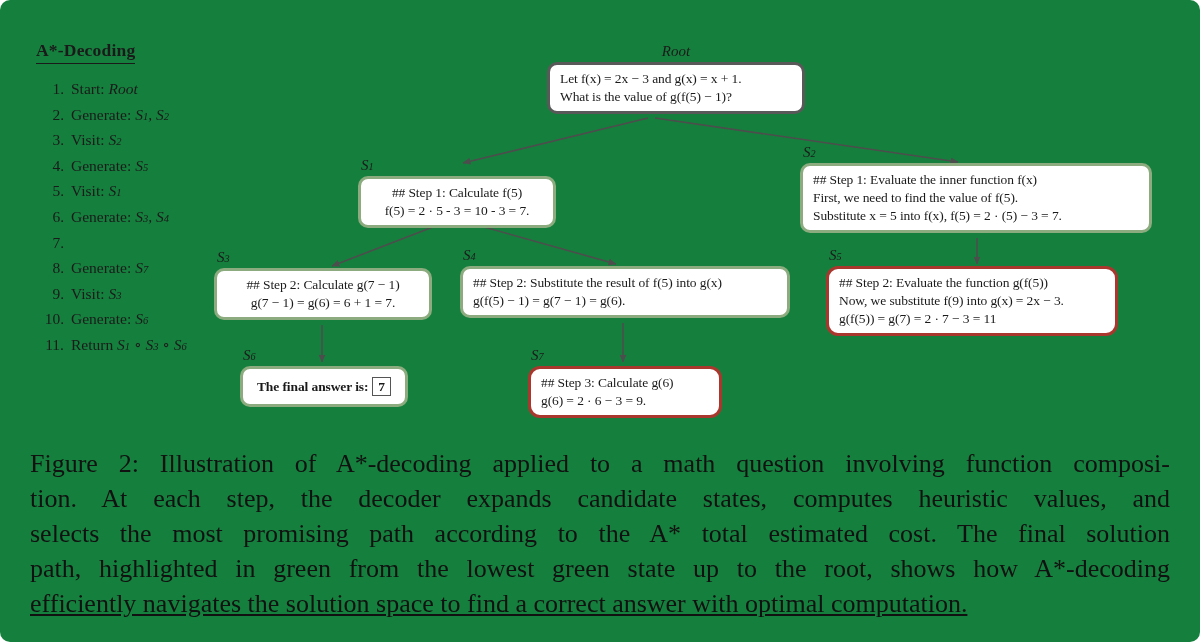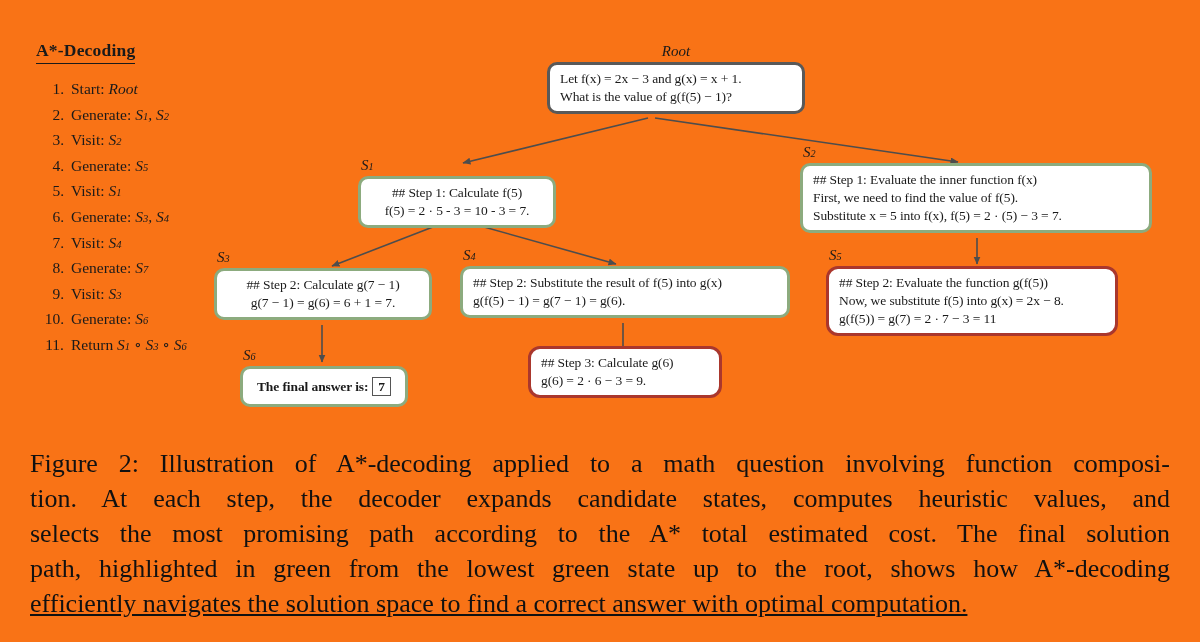--- a/index.html
+++ b/index.html
@@ -1,18 +1,18 @@
 <!DOCTYPE html>
 <html><head>
 <meta charset="utf-8">
 <style>
   html,body{margin:0;padding:0;background:#ffffff;}
   .page{
-    position:relative;width:1200px;height:642px;background:#f97316;
-    font-family:"Liberation Serif","DejaVu Serif",serif;color:#1a1a1a;overflow:hidden;
+    position:relative;width:1200px;height:642px;background:#15803d;
+    font-family:"Liberation Serif","DejaVu Serif",serif;color:#1a1a1a;overflow:hidden;border-radius:10px;
   }
   
   .sidebar{position:absolute;left:36px;top:40px;width:300px;}
   .sb-title{
     font-weight:bold;font-size:17.5px;display:inline-block;
     border-bottom:1.8px solid #1a1a1a;padding-bottom:2px;letter-spacing:.2px;
   }
   .steps{margin-top:16px;}
   .step{display:grid;grid-template-columns:28px 1fr;column-gap:7px;
         font-size:15.5px;line-height:18px;margin-bottom:7.6px;}
@@ -72,21 +72,20 @@
         <div class="step">
           <span class="snum">5.</span>
           <span><span class="sact">Visit: </span><span class="smath">S<sub>1</sub></span></span>
         </div>
         <div class="step">
           <span class="snum">6.</span>
           <span><span class="sact">Generate: </span><span class="smath">S<sub>3</sub>, S<sub>4</sub></span></span>
         </div>
         <div class="step">
           <span class="snum">7.</span>
-          <span><span class="sact">Visit: </span><span class="smath">S<sub>4</sub></span></span>
         </div>
         <div class="step">
           <span class="snum">8.</span>
           <span><span class="sact">Generate: </span><span class="smath">S<sub>7</sub></span></span>
         </div>
         <div class="step">
           <span class="snum">9.</span>
           <span><span class="sact">Visit: </span><span class="smath">S<sub>3</sub></span></span>
         </div>
         <div class="step">
@@ -157,35 +156,36 @@
       <div class="nbox green">
           <div>## Step 2: Substitute the result of f(5) into g(x)</div>
           <div>g(f(5) − 1) = g(7 − 1) = g(6).</div>
         </div>
     </div>
 
     <div class="tnode" style="left:826px;top:246px;width:292px;">
       <div class="nlabel right">S<sub>5</sub></div>
       <div class="nbox red">
           <div>## Step 2: Evaluate the function g(f(5))</div>
-          <div>Now, we substitute f(5) into g(x) = 2x − 8.</div>
+          <div>Now, we substitute f(9) into g(x) = 2x − 3.</div>
           <div>g(f(5)) = g(7) = 2 · 7 − 3 = 11</div>
         </div>
     </div>
 
     <div class="tnode" style="left:240px;top:346px;width:168px;">
       <div class="nlabel">S<sub>6</sub></div>
       <div class="nbox green c">
         <div style="padding:3px 0;font-weight:bold;">
           <span>The final answer is:</span><span class="boxed">7</span>
         </div>
       </div>
     </div>
 
     <div class="tnode" style="left:528px;top:346px;width:194px;">
+      <div class="nlabel">S<sub>7</sub></div>
       <div class="nbox red">
           <div>## Step 3: Calculate g(6)</div>
           <div>g(6) = 2 · 6 − 3 = 9.</div>
         </div>
     </div>
 
   </div>
 
   <div class="caption">
     <div class="cap-line">Figure 2: Illustration of A*-decoding applied to a math question involving function composi-</div>

